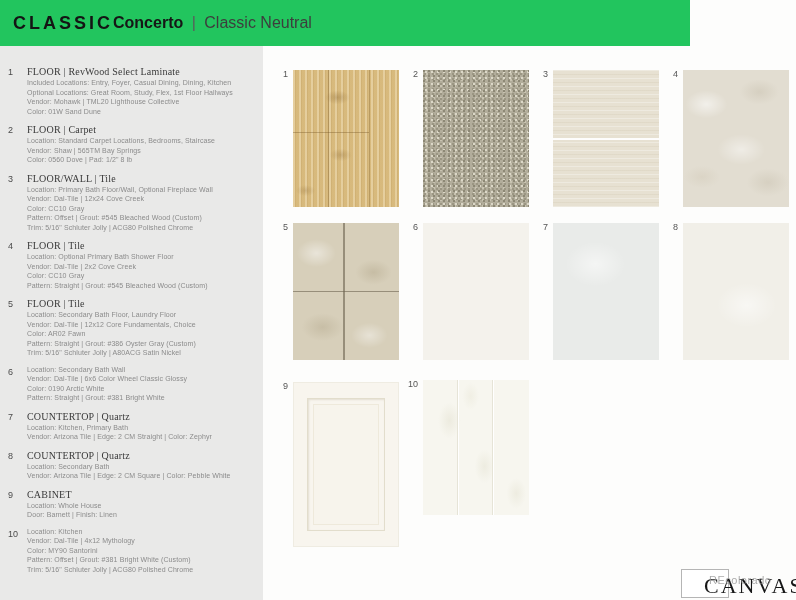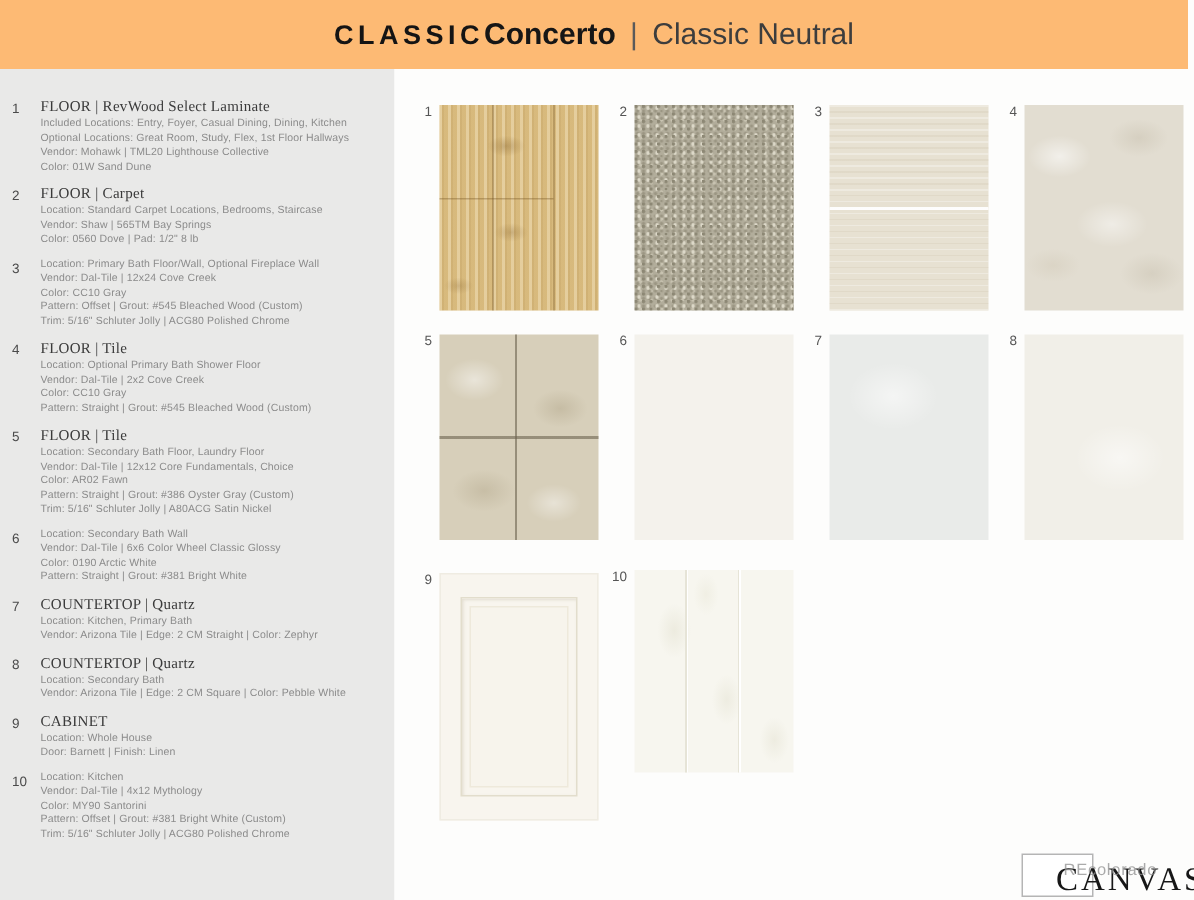--- a/index.html
+++ b/index.html
@@ -6,27 +6,27 @@
   html,body { width:796px; height:600px; }
   body {
     font-family:"Liberation Sans", sans-serif;
     background:#fdfdfc;
     position:relative;
     overflow:hidden;
   }
 
   
   .header {
-    position:absolute; top:0; left:0; width:792px; height:46px;
-    background:#fdba74;
-    display:flex; align-items:center; justify-content:center;
+    position:absolute; top:0; left:0; width:690px; height:46px;
+    background:#22c55e;
+    display:flex; align-items:center; justify-content:flex-start;
     padding:0 13px;
   }
   .header-title { font-size:18px; font-weight:bold; letter-spacing:3px; color:#141414; }
-  .header-right { font-size:20px; color:#2e2e2e; }
+  .header-right { font-size:16px; color:#2e2e2e; }
   .header-right .collection { font-weight:bold; color:#161616; }
   .header-right .divider { color:#5a5a5a; margin:0 4px; }
   .header-right .variant { color:#3d3d3d; }
 
   
   .sidebar {
     position:absolute; top:46px; left:0; width:263px; height:554px;
     background:#e9e9e8;
     padding:19px 6px 0 8px;
   }
@@ -201,20 +201,21 @@
       <div class="spec-title">FLOOR | Carpet</div>
       <div class="spec-detail">Location: Standard Carpet Locations, Bedrooms, Staircase</div>
       <div class="spec-detail">Vendor: Shaw | 565TM Bay Springs</div>
       <div class="spec-detail">Color: 0560 Dove | Pad: 1/2" 8 lb</div>
     </div>
   </div>
 
   <div class="spec-item">
     <span class="spec-num">3</span>
     <div class="spec-body">
+      <div class="spec-title">FLOOR/WALL | Tile</div>
       <div class="spec-detail">Location: Primary Bath Floor/Wall, Optional Fireplace Wall</div>
       <div class="spec-detail">Vendor: Dal-Tile | 12x24 Cove Creek</div>
       <div class="spec-detail">Color: CC10 Gray</div>
       <div class="spec-detail">Pattern: Offset | Grout: #545 Bleached Wood (Custom)</div>
       <div class="spec-detail">Trim: 5/16" Schluter Jolly | ACG80 Polished Chrome</div>
     </div>
   </div>
 
   <div class="spec-item">
     <span class="spec-num">4</span>

